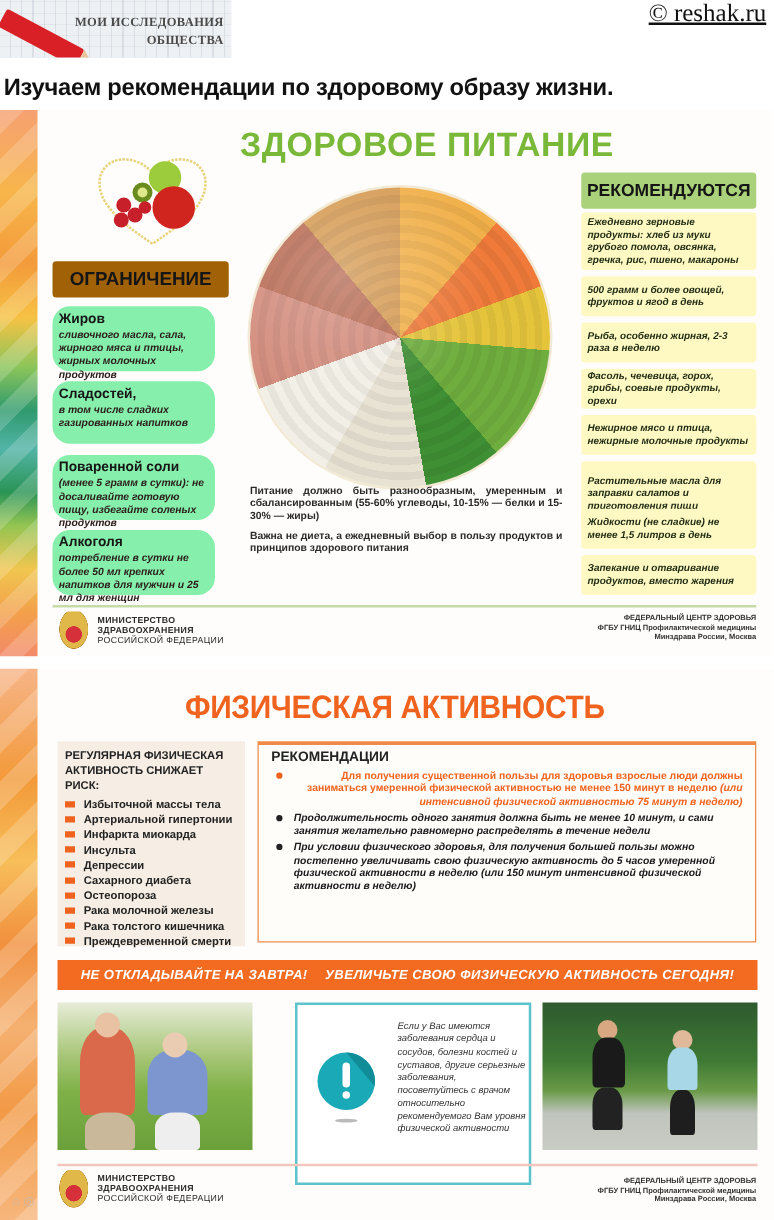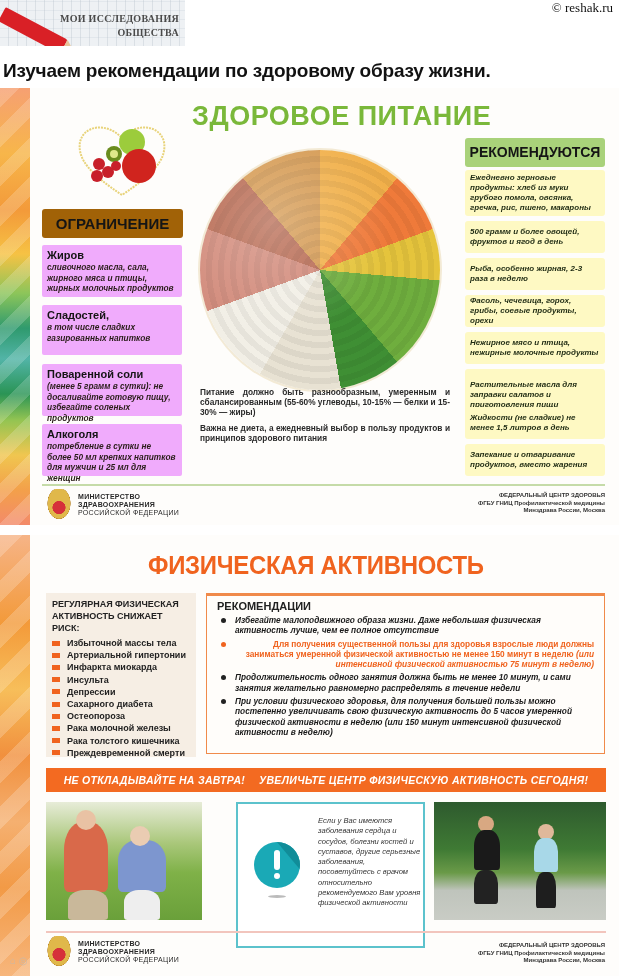--- a/index.html
+++ b/index.html
@@ -5,35 +5,35 @@
   * { box-sizing: border-box; margin: 0; padding: 0; }
   body { width: 619px; height: 976px; background: #fff; position: relative; overflow: hidden; font-family: "Liberation Sans", sans-serif; color: #1a1a1a; }
   .abs { position: absolute; }
 
   
   .logo-banner { left: 0; top: 0; width: 185px; height: 46px; background: repeating-linear-gradient(0deg, #eef1f4 0 8px, #e2e7ec 8px 9px), #eef1f4; overflow: hidden; }
   .logo-banner::after { content: ""; position: absolute; inset: 0; background: repeating-linear-gradient(90deg, transparent 0 8px, rgba(180,190,200,.35) 8px 9px); }
   .pencil { position: absolute; left: 2px; top: 6px; width: 70px; height: 16px; background: #d92026; transform: rotate(28deg); transform-origin: left center; border-radius: 2px; z-index: 2; }
   .pencil::after { content: ""; position: absolute; right: -12px; top: 0; border-left: 12px solid #e8c49a; border-top: 8px solid transparent; border-bottom: 8px solid transparent; }
   .logo-text { position: absolute; right: 6px; top: 12px; text-align: right; font-family: "Liberation Serif", serif; font-size: 10px; font-weight: bold; color: #4a4a4a; line-height: 14px; z-index: 2; letter-spacing: .3px; }
-  .copyright { right: 6px; top: 0; font-family: "Liberation Serif", serif; font-size: 13px; color: #111; }
+  .copyright { right: 6px; top: 0; font-family: "Liberation Serif", serif; font-size: 20px; color: #111; text-decoration: underline; }
   .page-heading { left: 3px; top: 60px; font-size: 19px; font-weight: bold; color: #111; letter-spacing: -.2px; }
 
   
   .poster1 { left: 0; top: 88px; width: 619px; height: 437px; background: #fefdfb; }
   .strip { position: absolute; left: 0; width: 30px; }
   .strip1 { top: 88px; height: 437px; background: linear-gradient(180deg,#f6a072 0%,#f7b64a 15%,#f39a3a 28%,#f6c244 38%,#8cc55a 47%,#2f9a6e 55%,#52b4a7 62%,#2a9455 70%,#93c452 76%,#f0c650 84%,#f3a04a 92%,#f38a6a 100%); }
   .strip1::after { content: ""; position: absolute; inset: 0; background: repeating-linear-gradient(135deg, rgba(255,255,255,.18) 0 14px, transparent 14px 28px); }
   .fruit-heart { left: 72px; top: 120px; width: 100px; height: 80px; }
   .title-green { left: 192px; top: 101px; font-size: 27px; font-weight: bold; color: #7ab83a; letter-spacing: .5px; }
   .plate { left: 200px; top: 150px; width: 240px; height: 240px; border-radius: 50%; overflow: hidden; background: conic-gradient(#f1b04a 0 40deg,#ef7a3a 40deg 70deg,#e5c43c 70deg 95deg,#6fae3e 95deg 140deg,#3f8f34 140deg 170deg,#e8e2d3 170deg 210deg,#f2efe6 210deg 250deg,#d28a7a 250deg 290deg,#b86a52 290deg 320deg,#d59a52 320deg 360deg); box-shadow: 0 0 0 2px #f3ead5; }
   .plate::after { content: ""; position: absolute; inset: 0; background: radial-gradient(circle at 30% 30%, rgba(255,255,255,.25), transparent 50%), repeating-radial-gradient(circle at 50% 50%, rgba(0,0,0,.05) 0 6px, transparent 6px 12px); }
 
   .limit-header { left: 42px; top: 209px; width: 141px; height: 29px; background: #a16207; border-radius: 3px; font-size: 15px; font-weight: bold; text-align: center; line-height: 29px; color: #151515; }
-  .limit-card { left: 42px; width: 140px; background: #f0abfc; border-radius: 2px; padding: 4px 5px; }
+  .limit-card { left: 42px; width: 130px; background: #86efac; border-radius: 14px; padding: 4px 5px; }
   .limit-card .t { font-size: 11px; font-weight: bold; color: #151515; line-height: 13px; }
   .limit-card .d { font-size: 8.3px; font-style: italic; font-weight: bold; color: #2a1d1a; line-height: 10.5px; }
 
   .rec-header { left: 465px; top: 138px; width: 140px; height: 29px; background: #a9d27a; border-radius: 3px; font-size: 14px; font-weight: bold; text-align: center; line-height: 29px; color: #151515; }
   .rec-card { left: 465px; width: 140px; background: #fef9c3; border-radius: 3px; padding: 3px 5px; display: flex; align-items: center; }
   .rec-card span { font-size: 8px; font-style: italic; font-weight: bold; color: #1e2a12; line-height: 10px; }
 
   .principles { left: 200px; top: 387px; width: 250px; font-size: 8.3px; font-weight: bold; color: #2a2a2a; line-height: 10.2px; text-align: justify; }
   .principles p { margin-bottom: 5px; }
 
@@ -221,40 +221,36 @@
       <span>Рака толстого кишечника</span>
     </div>
   <div class="risk-item">
       <span class="b"></span>
       <span>Преждевременной смерти</span>
     </div>
 </div>
 
 <div class="abs recs-box">
   <div class="recs-title">РЕКОМЕНДАЦИИ</div>
-  <div class="recs-item">
-      <span class="dot"></span>
-      <span>Избегайте малоподвижного образа жизни. Даже небольшая физическая активность лучше, чем ее полное отсутствие</span>
-    </div>
   <div class="recs-item hl">
       <span class="dot"></span>
       <span><span>Для получения существенной пользы для здоровья взрослые люди должны заниматься умеренной физической активностью не менее 150 минут в неделю</span> <span class="sub">(или интенсивной физической активностью 75 минут в неделю)</span></span>
     </div>
   <div class="recs-item">
       <span class="dot"></span>
       <span>Продолжительность одного занятия должна быть не менее 10 минут, и сами занятия желательно равномерно распределять в течение недели</span>
     </div>
   <div class="recs-item">
       <span class="dot"></span>
       <span>При условии физического здоровья, для получения большей пользы можно постепенно увеличивать свою физическую активность до 5 часов умеренной физической активности в неделю (или 150 минут интенсивной физической активности в неделю)</span>
     </div>
 </div>
 
 <div class="abs banner">
-  <span>НЕ ОТКЛАДЫВАЙТЕ НА ЗАВТРА!</span><span>УВЕЛИЧЬТЕ ЦЕНТР ФИЗИЧЕСКУЮ АКТИВНОСТЬ СЕГОДНЯ!</span>
+  <span>НЕ ОТКЛАДЫВАЙТЕ НА ЗАВТРА!</span><span>УВЕЛИЧЬТЕ СВОЮ ФИЗИЧЕСКУЮ АКТИВНОСТЬ СЕГОДНЯ!</span>
 </div>
 
 <div class="photo photo-bike">
   <div class="person" style="left:18px;top:20px;width:44px;height:70px;background:#d9694a"></div>
   <div class="person" style="left:30px;top:8px;width:20px;height:20px;border-radius:50%;background:#e9c2a4"></div>
   <div class="person" style="left:72px;top:38px;width:48px;height:52px;background:#7d96cf"></div>
   <div class="person" style="left:84px;top:24px;width:20px;height:20px;border-radius:50%;background:#eaccb2"></div>
   <div class="person" style="left:22px;top:88px;width:40px;height:30px;background:#c9b89a"></div>
   <div class="person" style="left:78px;top:88px;width:36px;height:30px;background:#eee"></div>
 </div>

